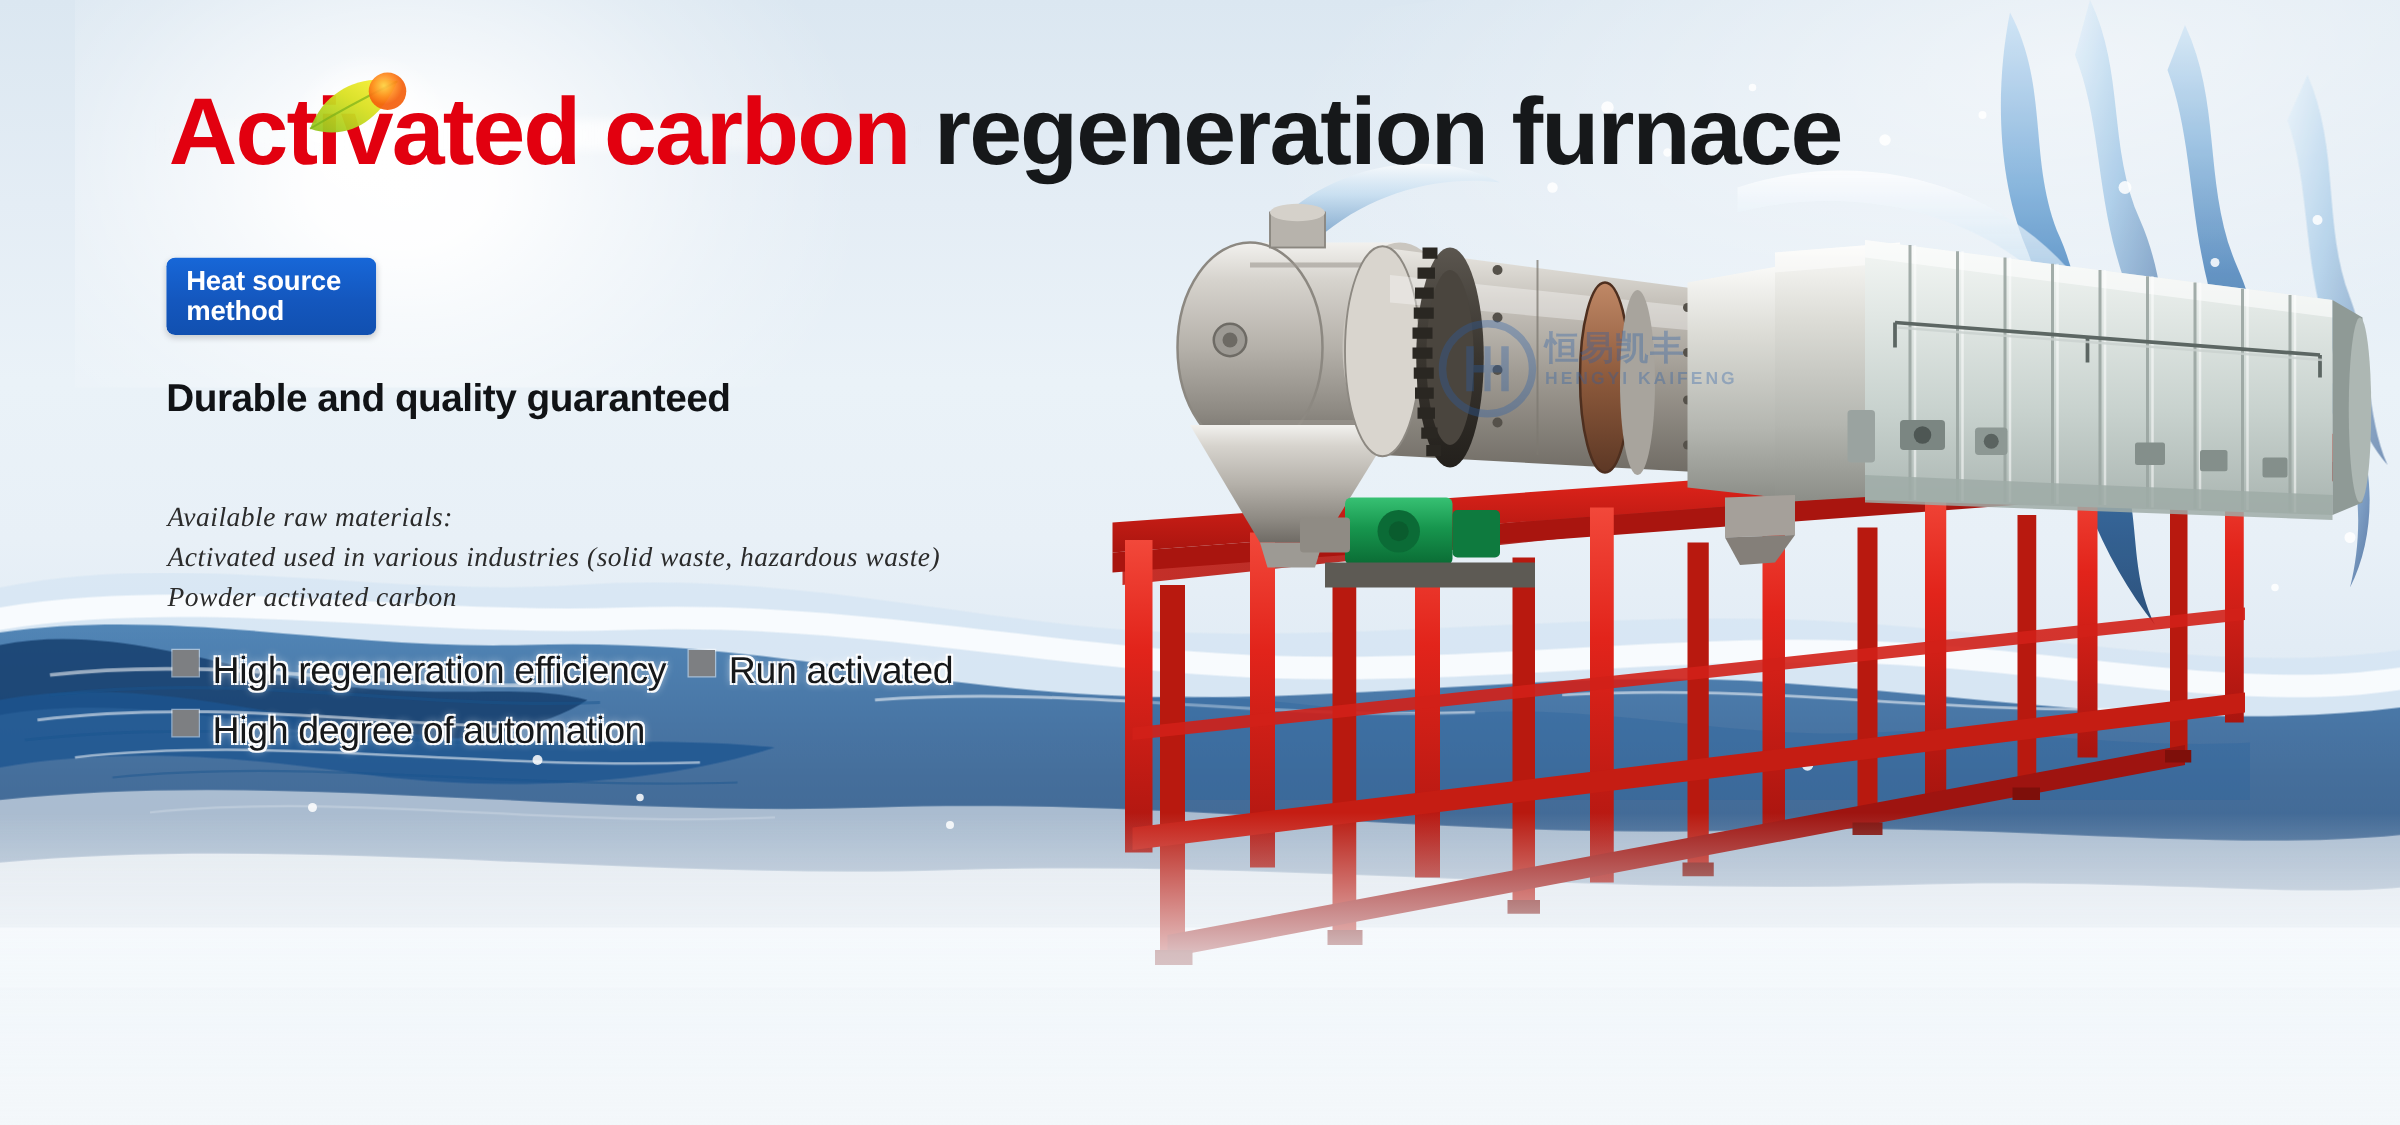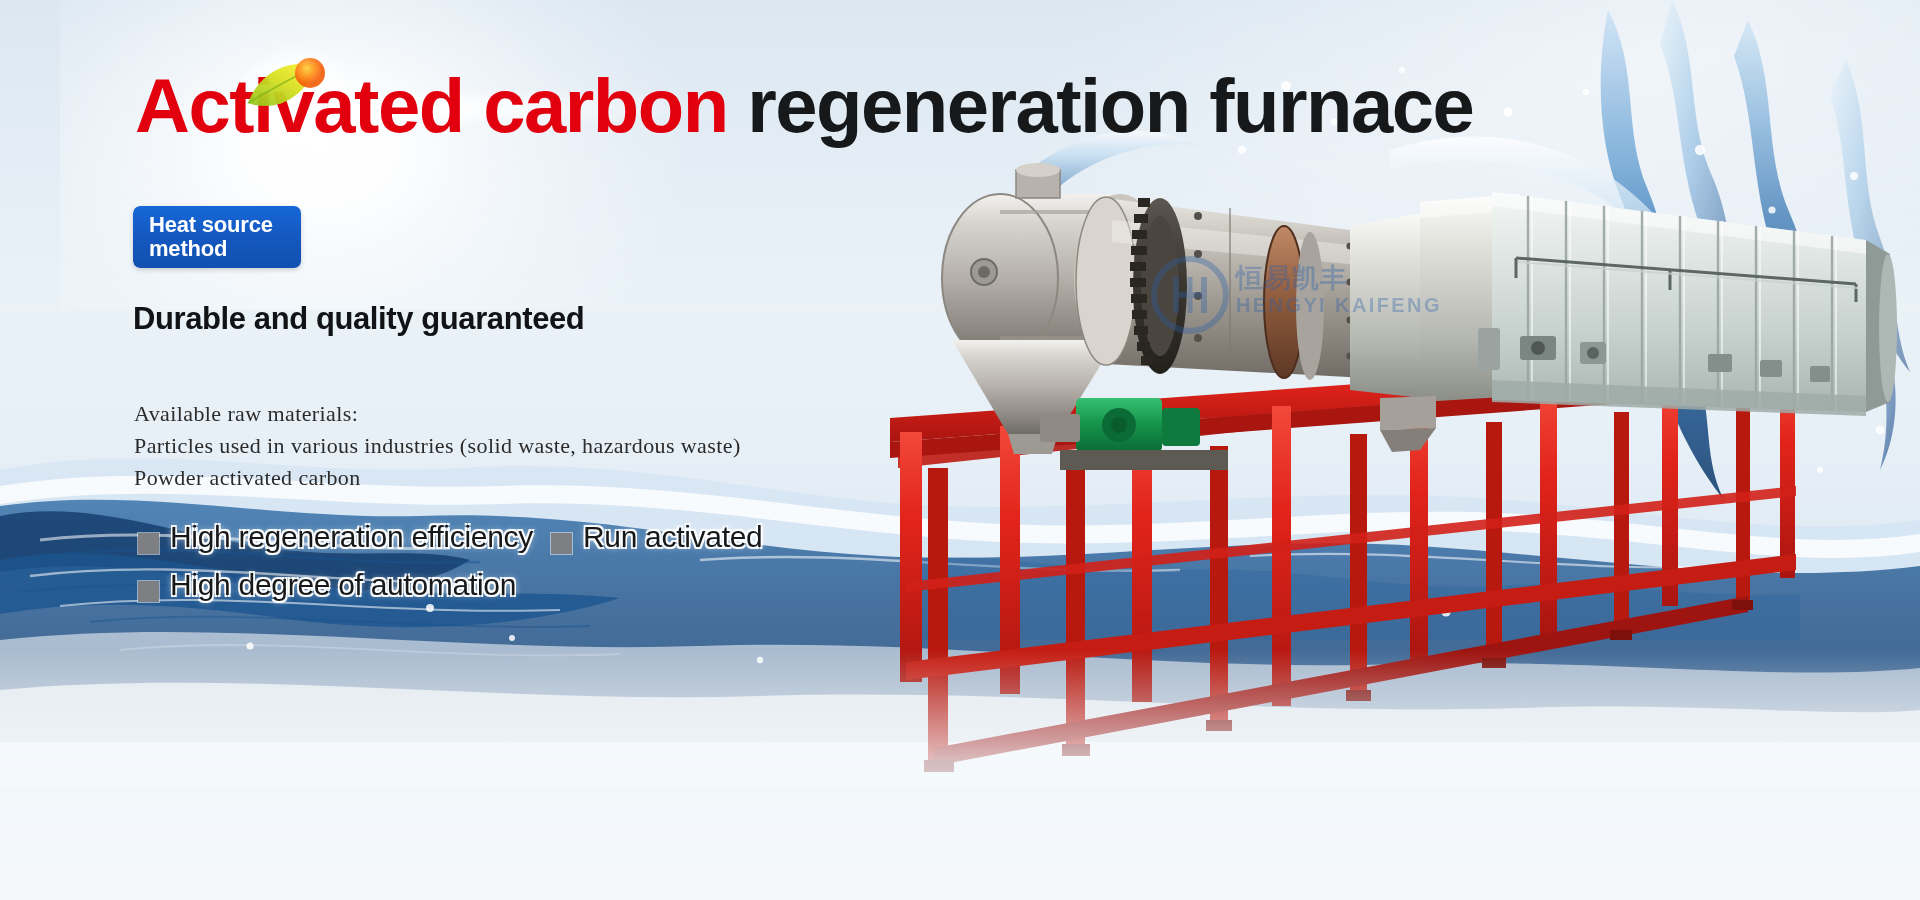--- a/index.html
+++ b/index.html
@@ -71,45 +71,45 @@
     display:flex; align-items:center; padding:0 22px 0 14px; white-space:nowrap; letter-spacing:-.3px;
   }
 
   
   .promise { position:absolute; left:133px; top:300px; color:#111316;
              font-weight:700; font-size:31px; line-height:1.24; letter-spacing:-.4px; white-space:nowrap;text-align:center; }
 
   
   .specs { position:absolute; left:134px; top:398px;
            font-family:"Liberation Serif", serif; color:#2b2b2b;
-           font-size:22px; line-height:1.42; letter-spacing:.4px; white-space:nowrap; }
+           font-size:22px; line-height:1.42; letter-spacing:.4px; white-space:nowrap;font-style:italic; }
   .specs div { margin-bottom:1px; }
 
   
   .features { position:absolute; left:138px; top:520px; width:760px; }
   .frow { display:flex; align-items:center; gap:18px; margin-bottom:14px; }
-  .feat { display:inline-flex; align-items:flex-end; gap:11px; white-space:nowrap; }
+  .feat { display:inline-flex; align-items:flex-start; gap:11px; white-space:nowrap; }
   .bullet { width:21px; height:21px; background:#7d7f82; flex:0 0 21px;
             box-shadow:0 0 0 1px rgba(255,255,255,.5); }
   .feat .lab {
     font-size:30px; font-weight:400; color:#16181a; letter-spacing:-.3px;
     text-shadow:
       -1.6px -1.6px 0 rgba(255,255,255,.95),
        1.6px -1.6px 0 rgba(255,255,255,.95),
       -1.6px  1.6px 0 rgba(255,255,255,.95),
        1.6px  1.6px 0 rgba(255,255,255,.95),
        0 0 7px rgba(255,255,255,.95);
   }
 
   
   .watermark { position:absolute; left:1150px; top:255px; width:300px; height:110px;
                opacity:.34; pointer-events:none; }
   .watermark .wm-txt { position:absolute; left:86px; top:8px;
     font-size:27px; font-weight:700; color:#2a5fa8; line-height:1.15; letter-spacing:1px; }
-  .watermark .wm-sub { font-size:20px; letter-spacing:2.4px; }
+  .watermark .wm-sub { font-size:14px; letter-spacing:2.4px; }
 </style>
 </head>
 <body>
 
 <div id="stage">
 
   <div class="sky-swoosh"></div>
   <div class="sky-arc arc1"></div>
   <div class="sky-arc arc2"></div>
   <div class="sky-arc arc3"></div>
@@ -518,21 +518,21 @@
         <span>method</span>
       </div>
     </div>
 
     <div class="promise">
       <div>Durable and quality guaranteed</div>
     </div>
 
     <div class="specs">
       <div>Available raw materials:</div>
-      <div>Particles used in various industries (solid waste, hazardous waste)</div>
+      <div>Activated used in various industries (solid waste, hazardous waste)</div>
       <div>Powder activated carbon</div>
     </div>
 
     <div class="features">
       <div class="frow">
         <div class="feat">
           <span class="bullet" style="background: rgb(125, 127, 130);"></span>
           <span class="lab">High regeneration efficiency</span>
         </div>
         <div class="feat">

